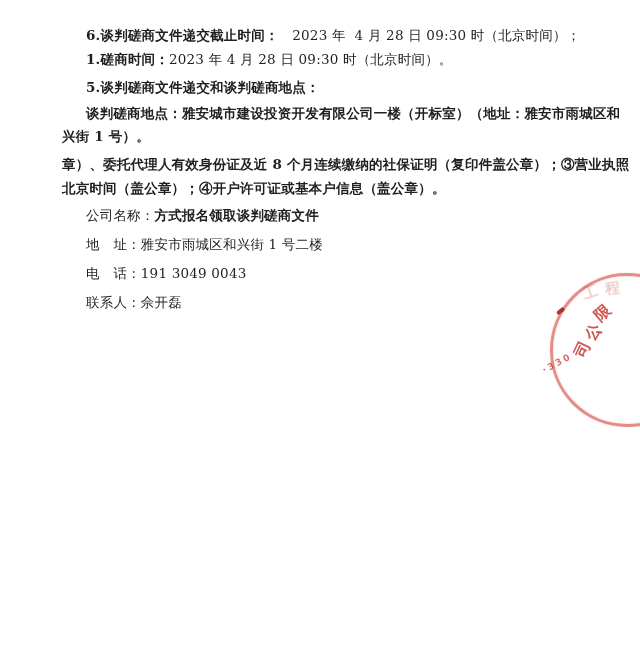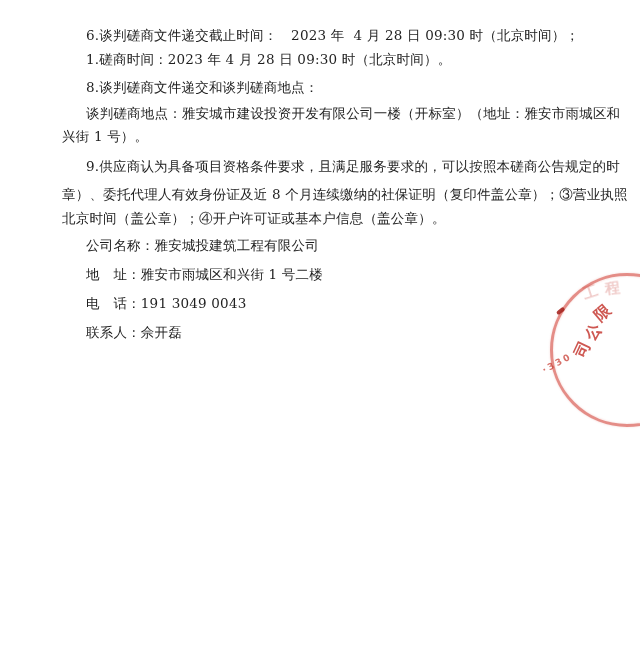--- a/index.html
+++ b/index.html
@@ -18,28 +18,28 @@
     width:560px;
     z-index:2;
   }
   .line{
     white-space:pre;
     line-height:24px;
     height:24px;
     letter-spacing:0.2px;
   }
   .line.tight{line-height:23px;height:23px;}
-  .bold{font-weight:400;}
+  .bold{font-weight:700;}
   .indent1{padding-left:24px;}
   .indent2{padding-left:35px;}
   .mb2{margin-bottom:2px;}
   .mb3{margin-bottom:3px;}
   .mb4{margin-bottom:4px;}
   .mb5{margin-bottom:5px;}
-  .mb7{margin-bottom:7px;}
+  .mb7{}
   
   .stamp{
     position:absolute;left:0;top:0;width:640px;height:646px;
     z-index:1;pointer-events:none;
   }
   .stamp-circle{
     position:absolute;
     left:550px;top:273px;
     width:148px;height:148px;
     border:3px solid rgba(214,80,70,0.65);
@@ -93,39 +93,38 @@
     <span class="stamp-dash"></span>
     <span class="stamp-serial">·330</span>
   </div>
 
   <div class="content">
 
     <div class="line indent1"><span class="bold">6.谈判磋商文件递交截止时间：</span><span>　2023 年  4 月 28 日 09:30 时（北京时间）；</span></div>
 
     <div class="line indent1 mb4"><span class="bold">1.磋商时间：</span><span>2023 年 4 月 28 日 09:30 时（北京时间）。</span></div>
 
-    <div class="line indent1 bold mb3">8.谈判磋商文件递交和谈判磋商地点：</div>
+    <div class="line indent1 bold mb3">5.谈判磋商文件递交和谈判磋商地点：</div>
 
 
     <div class="mb7">
       <div class="line tight indent1 bold">谈判磋商地点：雅安城市建设投资开发有限公司一楼（开标室）（地址：雅安市雨城区和</div>
       <div class="line tight bold">兴街 1 号）。</div>
     </div>
 
     <div class="mb4">
-      <div class="line tight indent1">9.供应商认为具备项目资格条件要求，且满足服务要求的，可以按照本磋商公告规定的时</div>
     </div>
 
     <div class="mb3">
       <div class="line bold">章）、委托代理人有效身份证及近 8 个月连续缴纳的社保证明（复印件盖公章）；③营业执照</div>
       <div class="line bold">北京时间（盖公章）；④开户许可证或基本户信息（盖公章）。</div>
     </div>
 
 
-    <div class="line indent1 mb5"><span>公司名称：</span><span class="bold">雅安城投建筑工程有限公司</span></div>
+    <div class="line indent1 mb5"><span>公司名称：</span><span class="bold">方式报名领取谈判磋商文件</span></div>
 
     <div class="line indent1 mb5">地　址：雅安市雨城区和兴街 1 号二楼</div>
 
     <div class="line indent1 mb5">电　话：191 3049 0043</div>
 
     <div class="line indent1">联系人：佘开磊</div>
 
   </div>
 </div>
 

